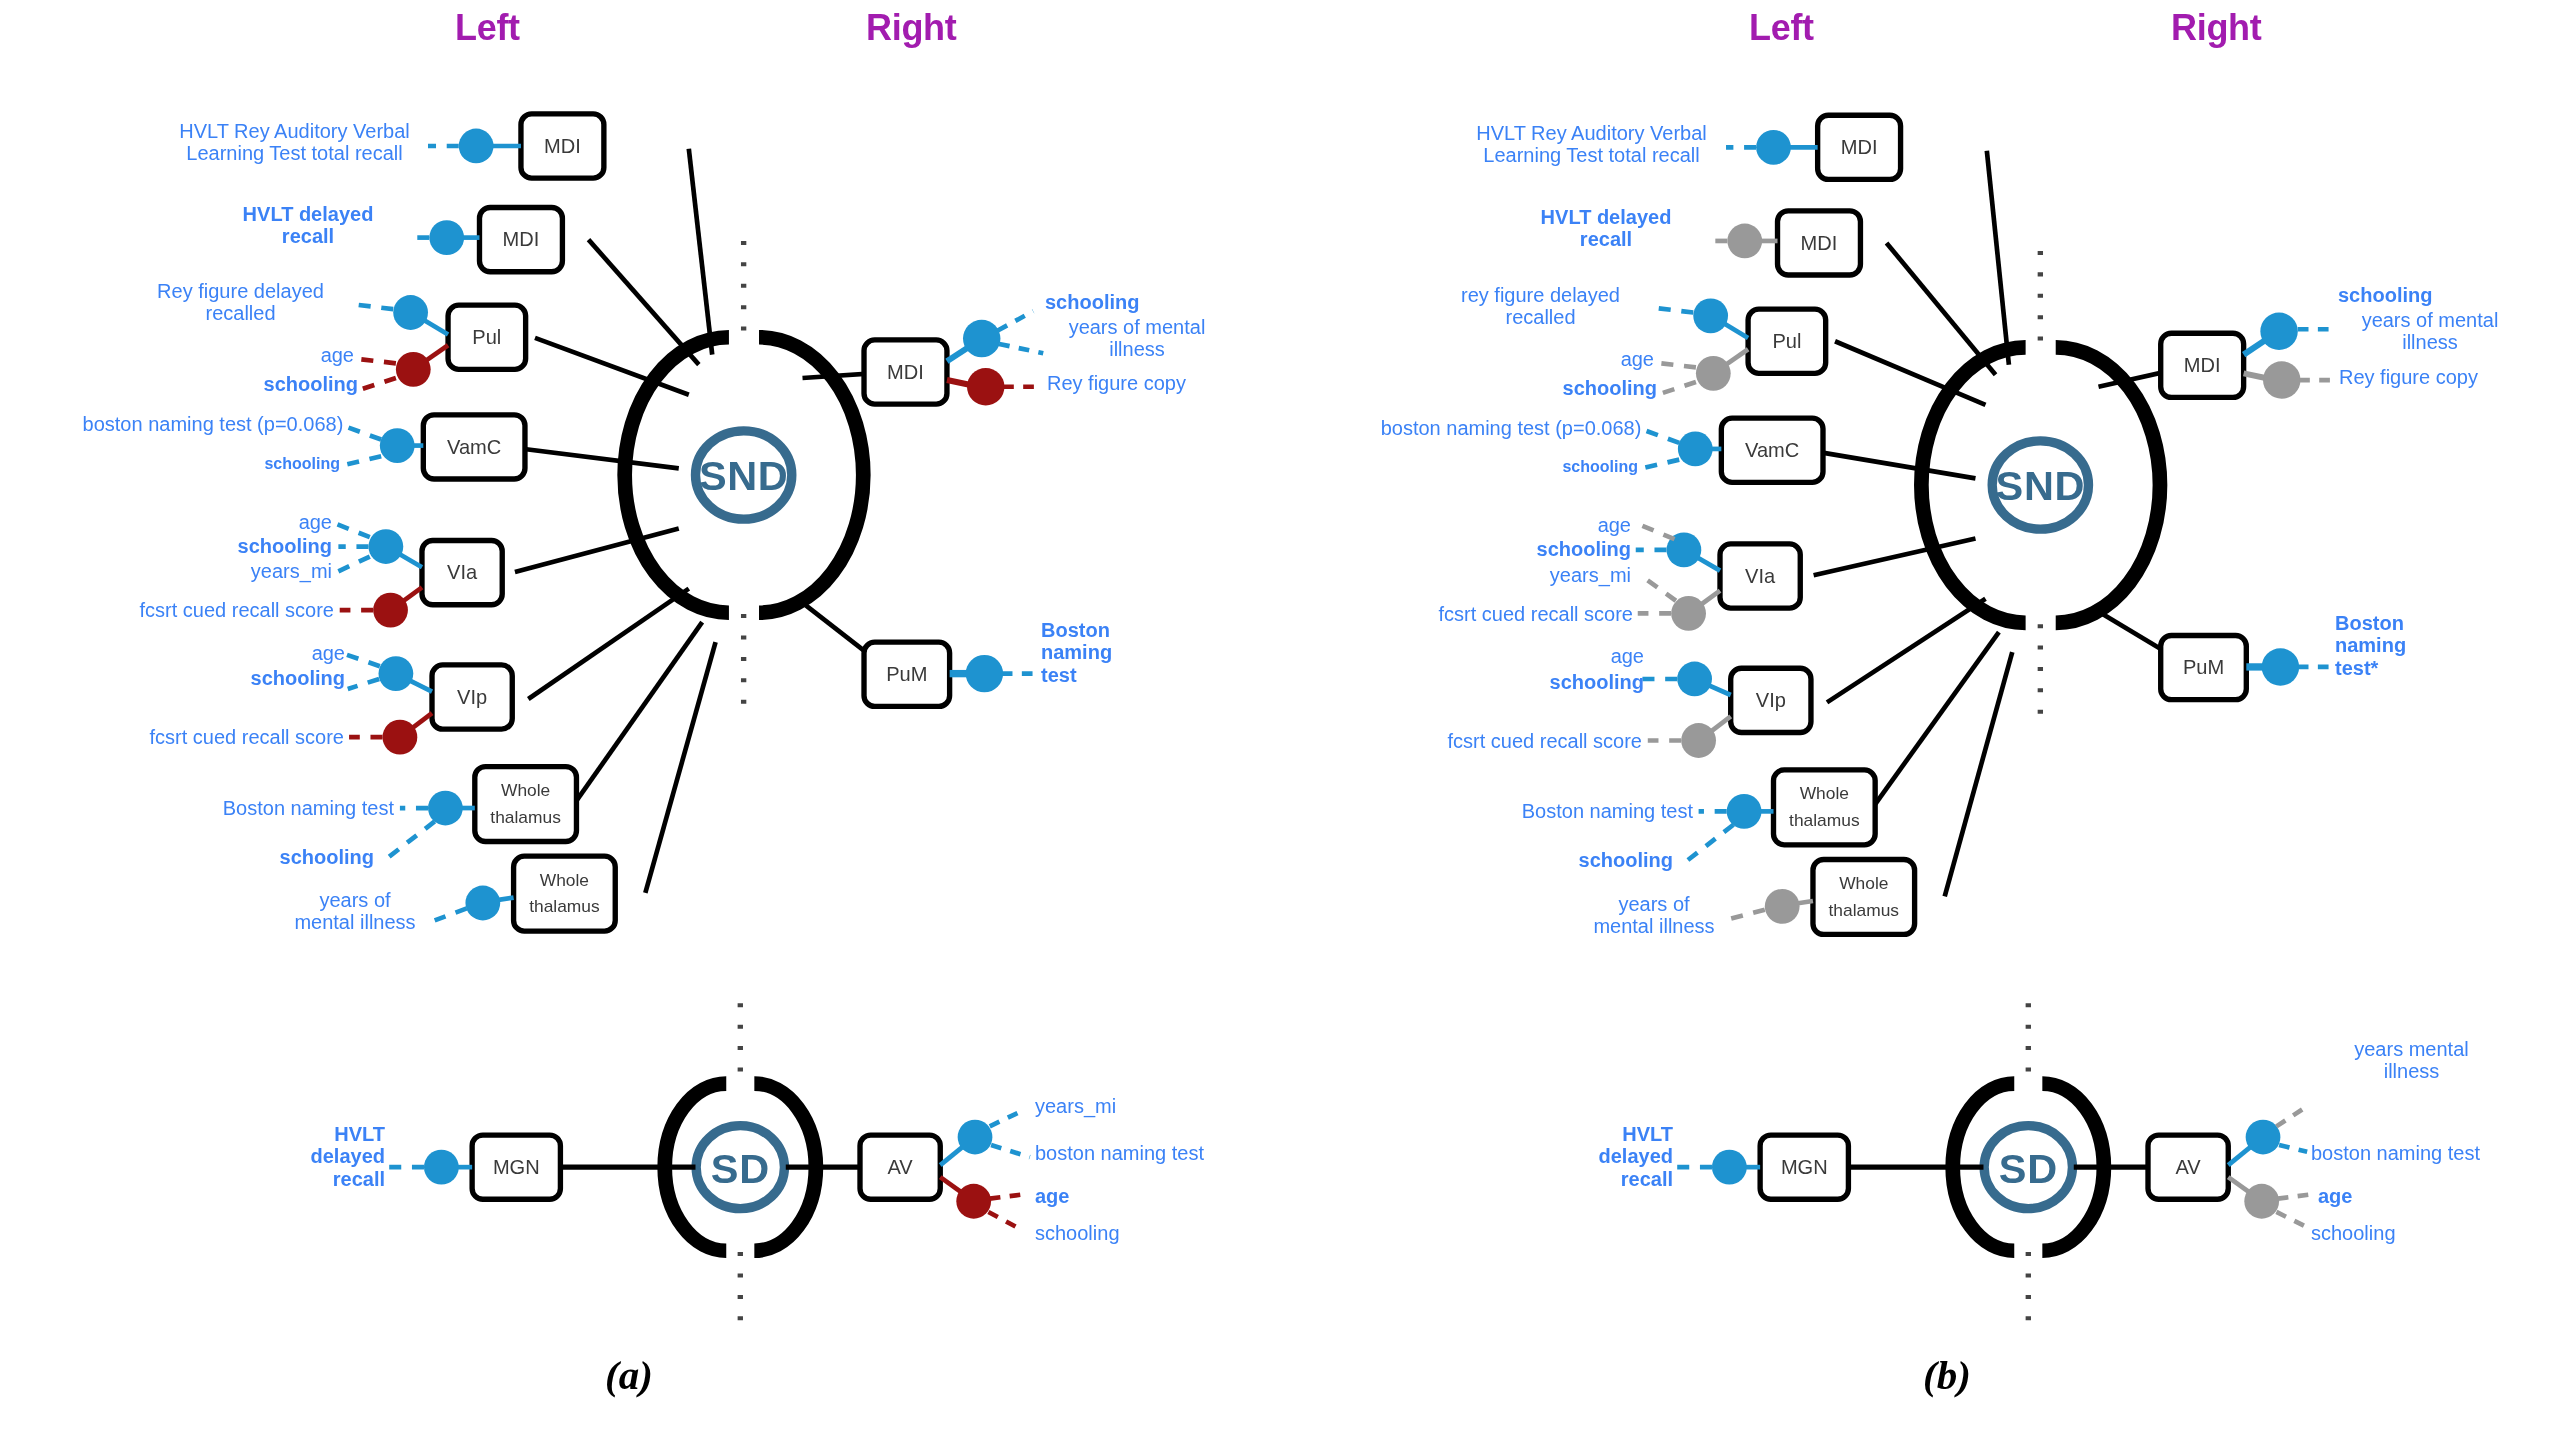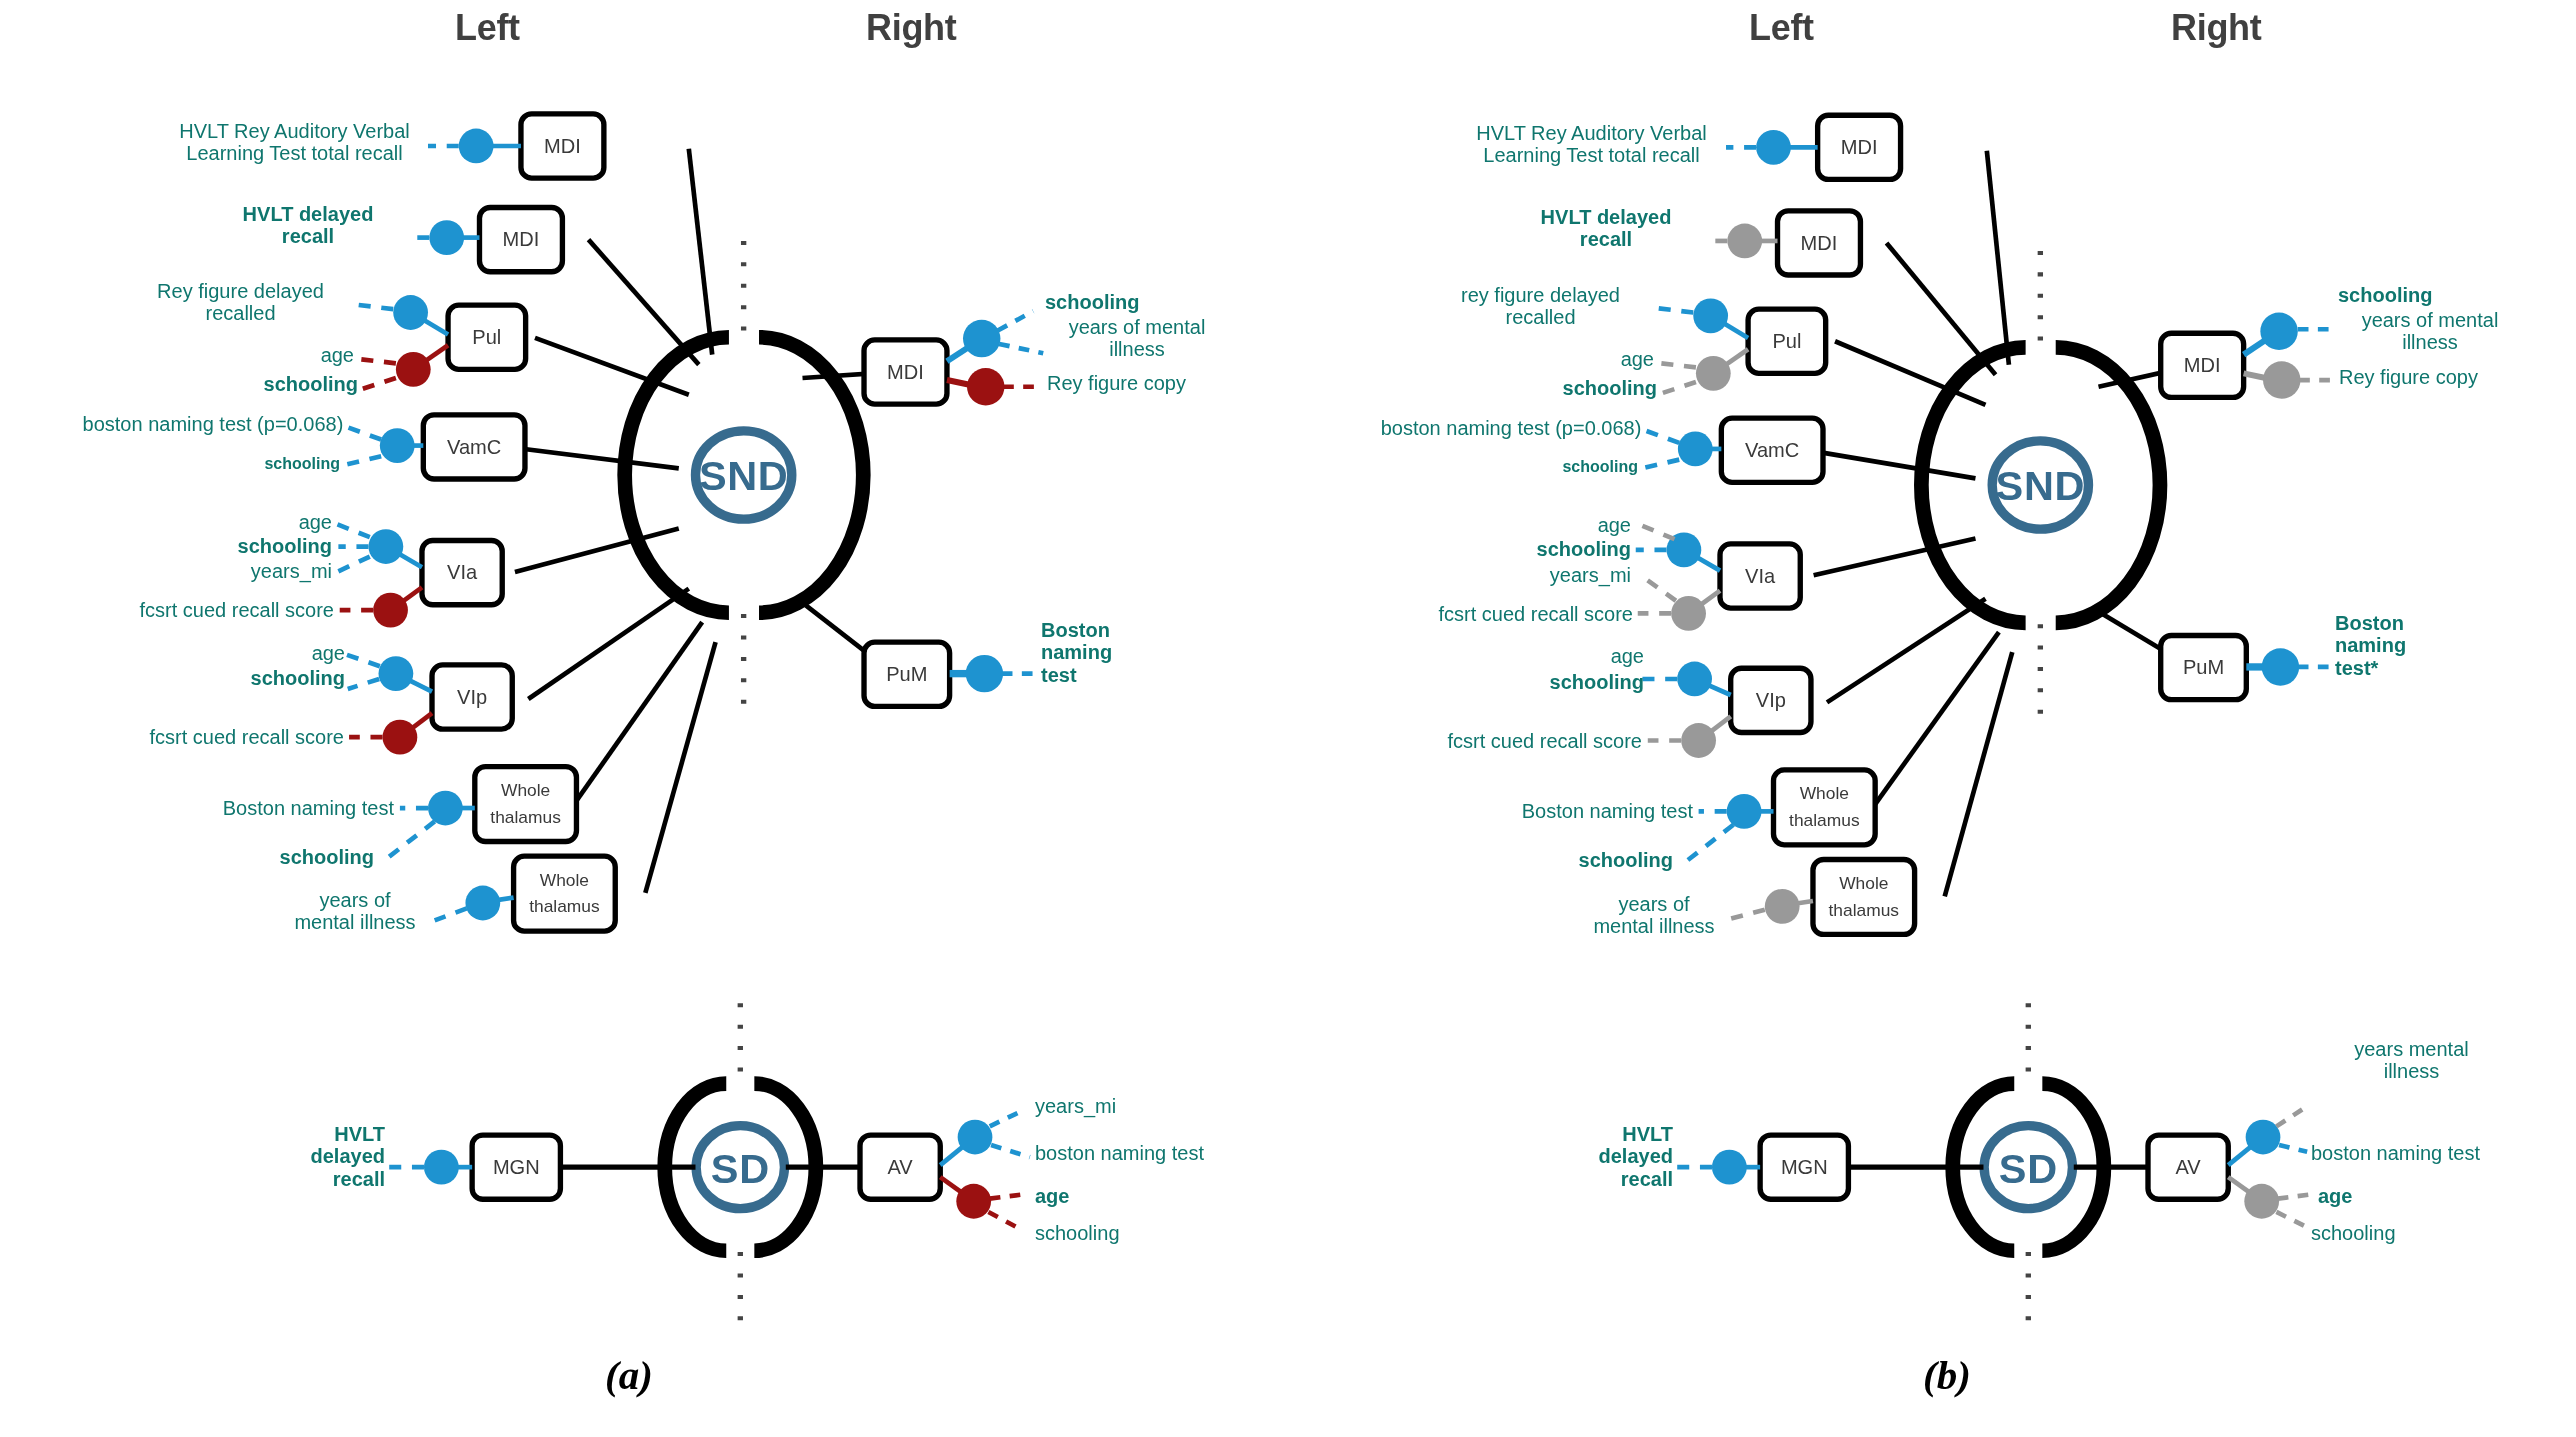--- a/index.html
+++ b/index.html
@@ -1,21 +1,21 @@
 <!DOCTYPE html>
 <html style="font-size:10.7px"><head>
 <meta charset="utf-8">
 <style>
   html,body{margin:0;padding:0;background:#fff;}
   body{width:2576px;height:1437px;font-family:"Liberation Sans",sans-serif;overflow:hidden;}
   #stage{position:relative;width:2576px;height:1437px;background:#fff;}
-  .colhdr{position:absolute;font-size:36px;font-weight:bold;color:#404040;letter-spacing:-0.3px;}
+  .colhdr{position:absolute;font-size:36px;font-weight:bold;color:#a21caf;letter-spacing:-0.3px;}
   .panel-letter{position:absolute;font-size:41px;font-weight:bold;font-style:italic;color:#000;font-family:"Liberation Serif",serif;}
   svg{position:absolute;left:0;top:0;overflow:visible;}
-  .lbl{position:absolute;font-size:20px;color:#0f766e;line-height:1.12;white-space:pre;}
+  .lbl{position:absolute;font-size:20px;color:#3b82f6;line-height:1.12;white-space:pre;}
   .lbl.b{font-weight:bold;}
   .lbl.r{text-align:right;}
   .lbl.l{text-align:left;}
   .lbl.c{text-align:center;}
   .nodetxt{font-size:30px;fill:#3a3a3a;font-family:"Liberation Sans",sans-serif;}
   .nodetxt.sm{font-size:26px;}
   .hubtxt{font-size:62px;font-weight:bold;fill:#376B8E;font-family:"Liberation Sans",sans-serif;letter-spacing:1px;}
 </style>
 </head>
 <body>

